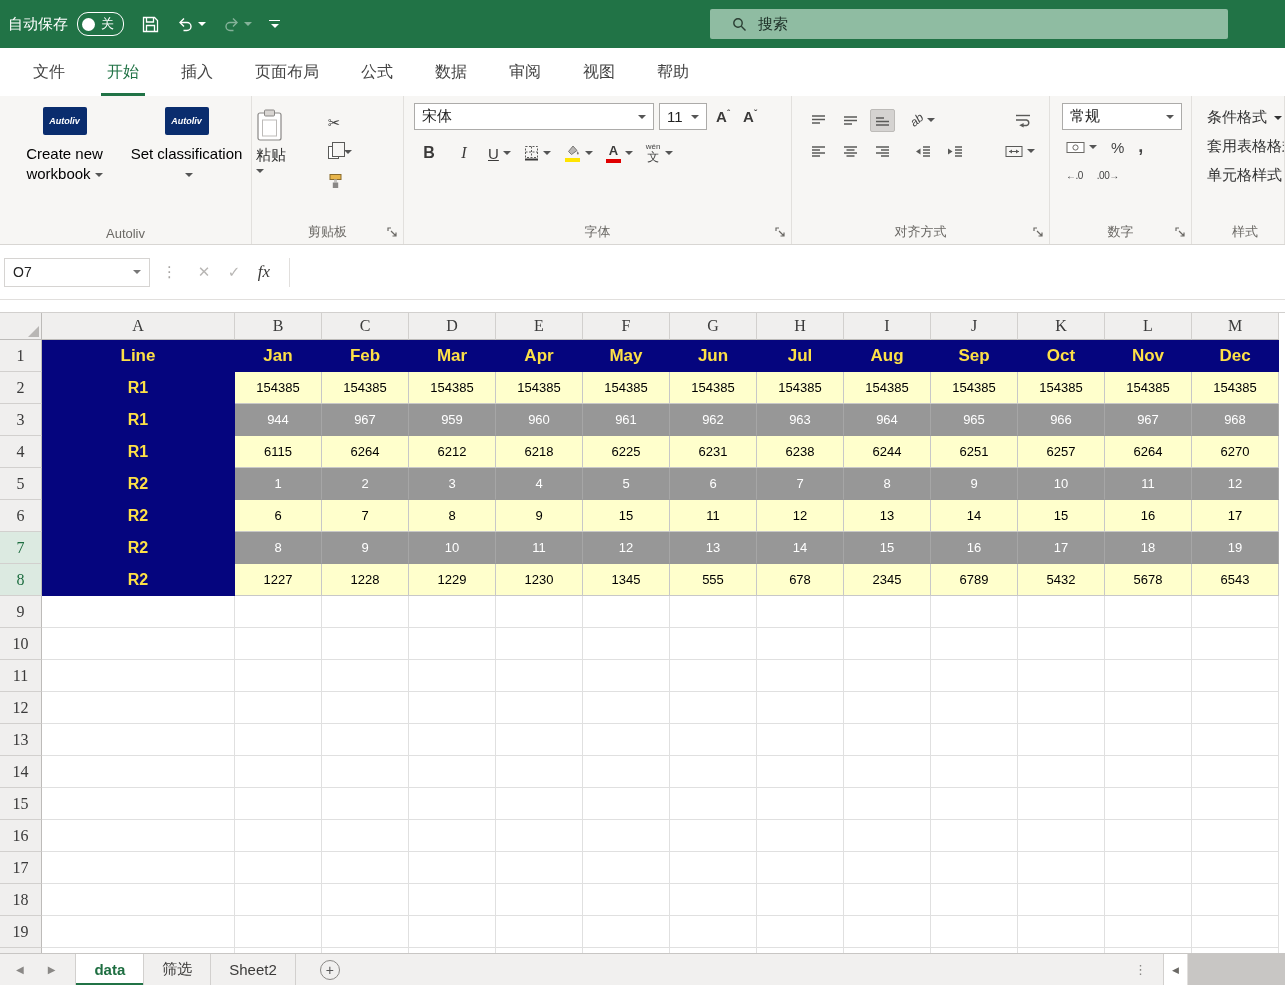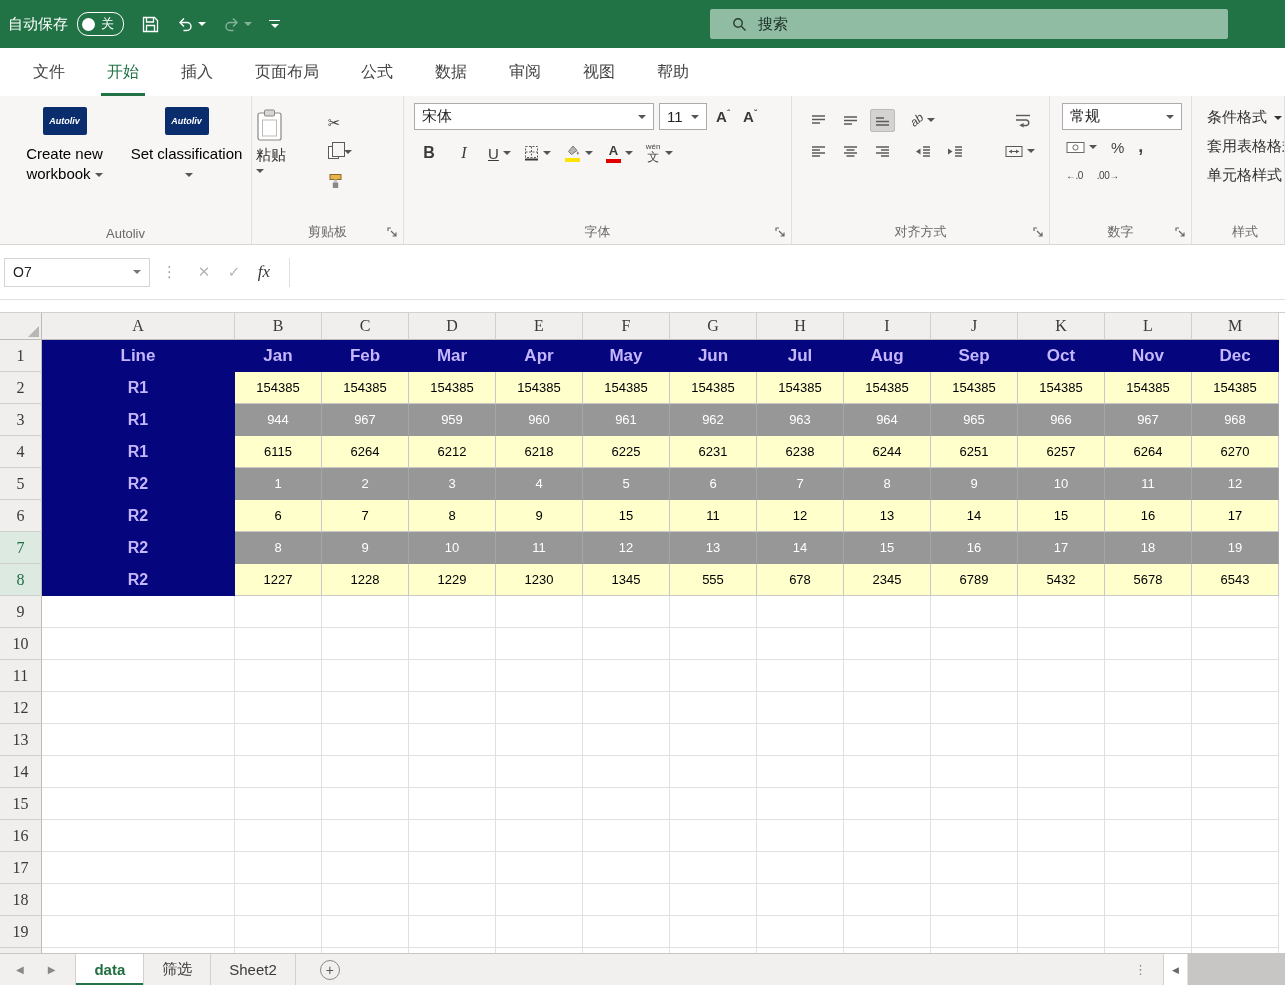--- a/index.html
+++ b/index.html
@@ -101,21 +101,21 @@
   .grid-spacer { height:12px; flex:none; background:#fff; }
 
   
   .grid { flex:none; height:641px; overflow:hidden; background:#fff; display:grid; grid-template-columns:42px 193px repeat(12, 87px); grid-template-rows:27px repeat(20, 32px); border-top:1px solid #D2D0CE; }
   .gcell { border-right:1px solid #E0E0E0; border-bottom:1px solid #E0E0E0; display:flex; align-items:center; justify-content:center; font-size:13px; color:#000; background:#fff; overflow:hidden; }
   .corner { background:#F0EFEE; position:relative; border-right:1px solid #BDBBB9; border-bottom:1px solid #BDBBB9; }
   .corner::after { content:""; position:absolute; right:2px; bottom:2px; border-left:11px solid transparent; border-bottom:11px solid #B8B6B4; }
   .ch { background:#F0EFEE; font-family:"Liberation Serif","DejaVu Serif",serif; font-size:16px; color:#3A3A3A; border-right:1px solid #D2D0CE; border-bottom:1px solid #BDBBB9; }
   .rh { background:#F0EFEE; font-family:"Liberation Serif","DejaVu Serif",serif; font-size:16px; color:#3A3A3A; border-right:1px solid #BDBBB9; border-bottom:1px solid #D2D0CE; }
   .rh.hl { background:#DCEAE1; color:#1E6E41; }
-  .navy { background:#05057E; color:#c4b5fd; font-weight:bold; font-size:16px; border-right:1px solid #05057E; border-bottom:1px solid #05057E; }
+  .navy { background:#05057E; color:#fde047; font-weight:bold; font-size:16px; border-right:1px solid #05057E; border-bottom:1px solid #05057E; }
   .head { font-size:17px; }
   .yellow { background:#FFFFCC; border-right:1px solid #C8C8C8; border-bottom:1px solid #C8C8C8;text-align:right; }
   .gray { background:#979797; color:#fff; border-right:1px solid #A6A6A6; border-bottom:1px solid #979797; }
 
   
   .sheet-bar { height:32px; flex:none; background:#F1F0EF; border-top:1px solid #C8C6C4; display:flex; align-items:stretch; }
   .nav-arrows { display:flex; align-items:center; gap:24px; padding:0 20px 0 16px; color:#8A8886; font-size:10px; }
   .tab-strip { display:flex; align-items:stretch; border-left:1px solid #D2D0CE; }
   .sheet-tab { padding:0 18px; display:flex; align-items:center; font-size:15px; color:#3B3A39; border-right:1px solid #D2D0CE; }
   .sheet-tab.active { background:#fff; color:#1E6E41; font-weight:bold; box-shadow:inset 0 -2px 0 #217346; }

